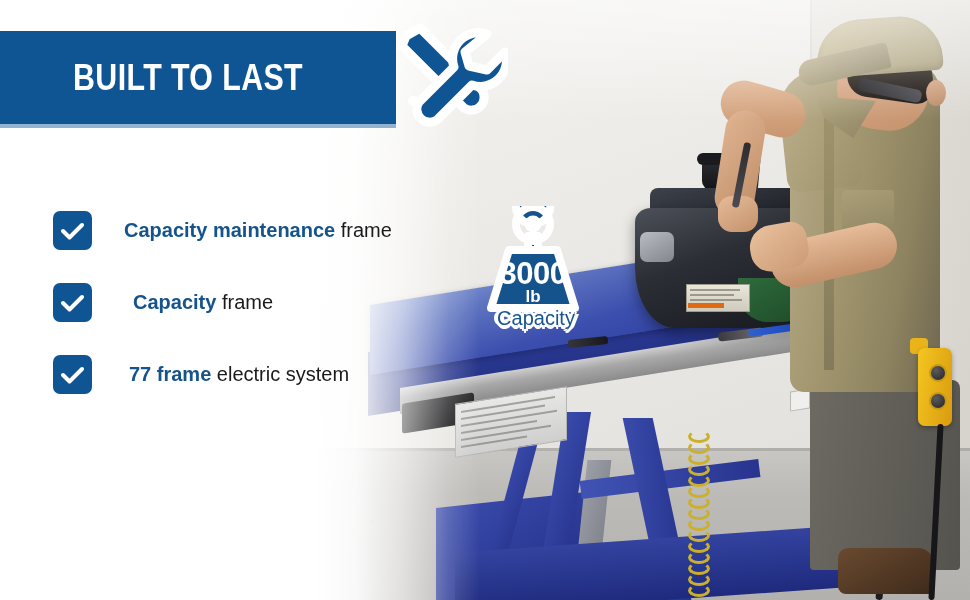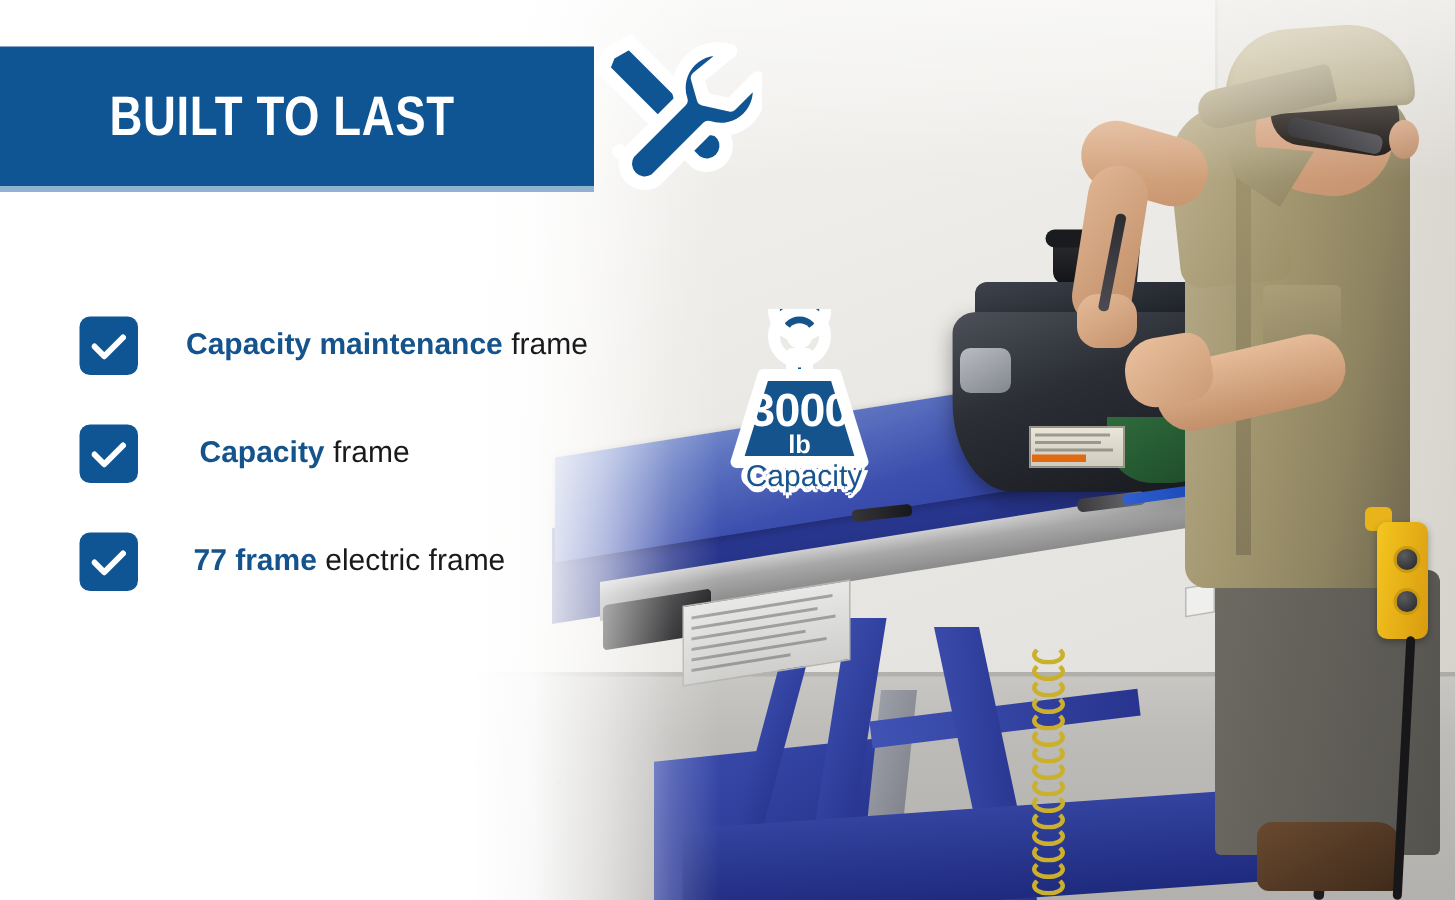--- a/index.html
+++ b/index.html
@@ -352,21 +352,21 @@
     </div>
 
 
     <div class="check-row">
       <span class="check-box">
         <svg width="23" height="18" viewBox="0 0 23 18">
             <path d="M2 9 L8.5 15.5 L21 3" fill="none" stroke="#fff" stroke-width="4" stroke-linecap="round" stroke-linejoin="round"></path>
           </svg>
       </span>
       <span class="check-text" style="left:76px">
-        <span class="em">77 frame</span><span class="rest"> electric frame</span>
+        <span class="em">77 frame</span><span class="rest"> electric system</span>
       </span>
     </div>
 
   </div>
 
   <div class="capacity">
     <svg width="130" height="118" viewBox="0 0 130 118" style="position:absolute;left:0;top:0">
       <g stroke="#ffffff" stroke-width="8" stroke-linejoin="round" fill="#15538c">
         <path d="M61 18 a17 17 0 1 1 0.1 0 Z M61 30 a5 5 0 1 0 0.1 0 Z"></path>
         <path d="M56 30 h10 v14 h-10 Z"></path>

